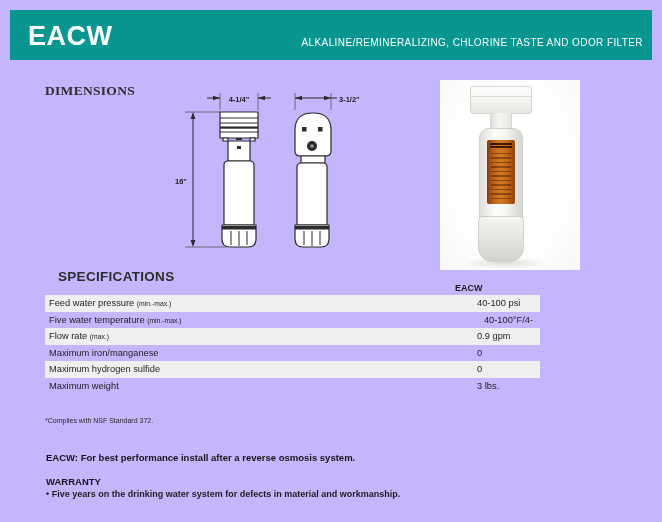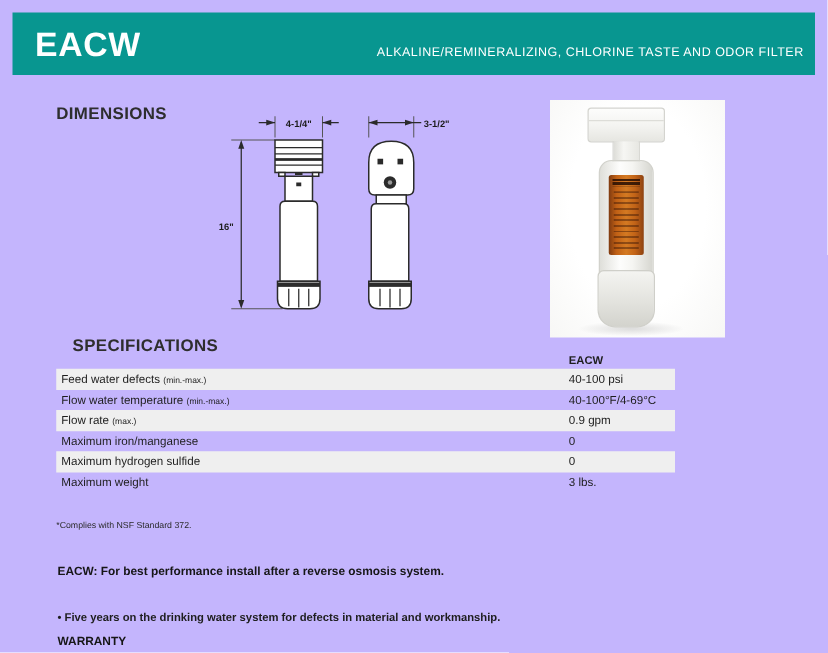--- a/index.html
+++ b/index.html
@@ -22,21 +22,21 @@
   .topbar .subtitle {
     position:absolute; right:9px; bottom:12px;
     color:#fff; font-size:10px; letter-spacing:0.4px;
   }
 
   
   .sec-heading {
     position:absolute; font-size:13.5px; font-weight:bold; color:#2e2e2e;
     letter-spacing:0.3px;
   }
-  #dim-heading  { left:45px; top:83px; }
+  #dim-heading  { left:45px; top:83px;font-family:Liberation Serif, serif; }
   #spec-heading { left:46px; top:269px;margin-left:12px; }
 
   
   .drawings { position:absolute; left:170px; top:85px; }
   .drawings * { vector-effect:non-scaling-stroke; }
   .drawings .ln   { stroke:#2b2b2b; stroke-width:1; fill:none; }
   .drawings .thin { stroke:#555; stroke-width:0.8; fill:none; }
   .drawings .shape{ stroke:#2b2b2b; stroke-width:1.2; fill:#ffffff; }
   .drawings .dk   { fill:#2b2b2b; stroke:none; }
   .drawings text  { font:bold 7.5px "Liberation Sans", sans-serif; fill:#1c1c1c; }
@@ -94,33 +94,33 @@
     position:absolute; left:455px; top:283px;
     font-size:9px; font-weight:bold; color:#1e1e1e;
   }
   .spec-table { position:absolute; left:45px; top:295px; width:495px; }
   .spec-row {
     position:relative; height:16.5px; line-height:16.5px;
     font-size:9.3px; color:#1e1e1e; padding-left:4px;
   }
   .spec-row.alt { background:#efefef; }
   .spec-note { font-size:6.8px; }
-  .spec-value { position:absolute; left:410px; top:0;text-align:center; }
+  .spec-value { position:absolute; left:432px; top:0;text-align:center; }
 
   
   .footnote {
     position:absolute; left:45px; top:417px; font-size:7px; color:#2a2a2a;
   }
   .perf-note {
     position:absolute; left:46px; top:452px;
     font-size:9.5px; font-weight:bold; color:#161616;text-align:center;
   }
   .warranty-heading {
     position:absolute; left:46px; top:476px;
-    font-size:9.5px; font-weight:bold; color:#161616;margin-top:32px;
+    font-size:9.5px; font-weight:bold; color:#161616;
   }
   .bullet { position:absolute; left:46px; font-size:9px; color:#1e1e1e; }
   #bullet-0 { top:489px;font-weight:bold; }
   #bullet-1 { top:501px; }
 </style>
 </head>
 <body>
 
 <div class="page">
 
@@ -208,26 +208,26 @@
       <div class="label-lines"></div>
     </div>
     <div class="cup"></div>
   </div>
 
   <h2 class="sec-heading" id="spec-heading">SPECIFICATIONS</h2>
   <div class="col-header">EACW</div>
 
   <div class="spec-table">
     <div class="spec-row alt">
-      <span>Feed water defects</span>
+      <span>Feed water pressure</span>
       <span class="spec-note">(min.-max.)</span>
       <span class="spec-value">40-100 psi</span>
     </div>
     <div class="spec-row">
-      <span>Flow water temperature</span>
+      <span>Five water temperature</span>
       <span class="spec-note">(min.-max.)</span>
       <span class="spec-value">40-100°F/4-69°C</span>
     </div>
     <div class="spec-row alt">
       <span>Flow rate</span>
       <span class="spec-note">(max.)</span>
       <span class="spec-value">0.9 gpm</span>
     </div>
     <div class="spec-row">
       <span>Maximum iron/manganese</span>

